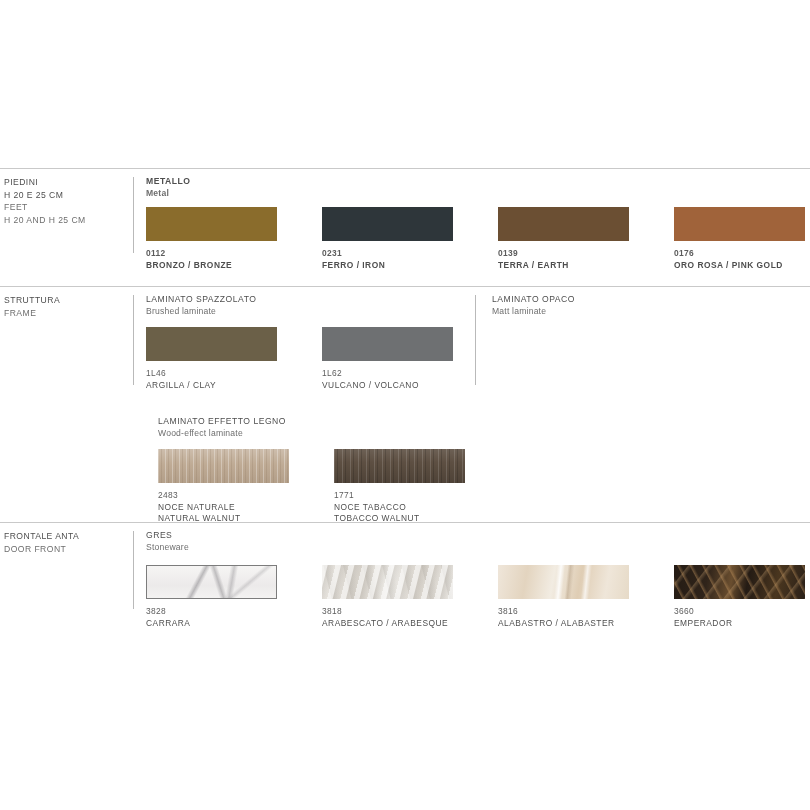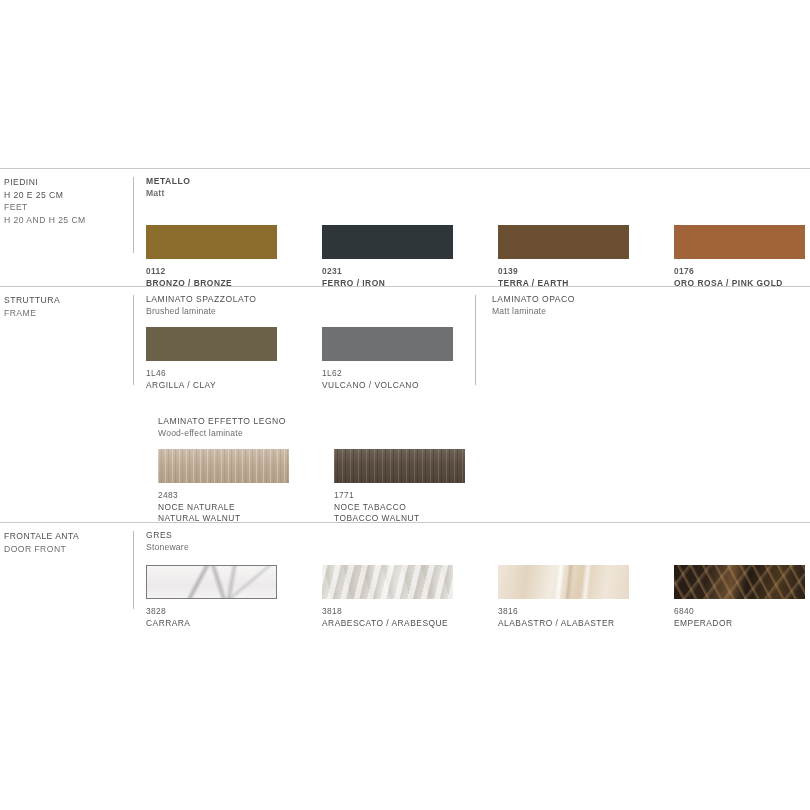--- a/index.html
+++ b/index.html
@@ -133,23 +133,23 @@
   <div class="section sec-feet">
     <div class="cat-label">
       <div>PIEDINI</div>
       <div>H 20 E 25 CM</div>
       <div class="en">FEET</div>
       <div class="en">H 20 AND H 25 CM</div>
     </div>
 
     <div class="group" style="left:146px; top:0;font-weight:bold;">
       <div class="group-title">METALLO</div>
-      <div class="group-title-en">Matt</div>
-
-      <div class="swatch-row" style="position:relative; margin-top:26px; height:70px;">
+      <div class="group-title-en">Metal</div>
+
+      <div class="swatch-row" style="position:relative; margin-top:8px; height:70px;">
 
         <div class="swatch-cell" style="left:0px;">
           <div class="swatch" id="sw-0112" title="0112 BRONZO / BRONZE" style="background-color: rgb(138, 108, 44); background-image: none; background-size: cover;"></div>
           <div class="code">0112</div>
           <div class="name">BRONZO / BRONZE</div>
         </div>
 
         <div class="swatch-cell" style="left:176px;">
           <div class="swatch" id="sw-0123" title="0123 FERRO / IRON" style="background-color: rgb(46, 54, 58); background-image: none; background-size: cover;"></div>
           <div class="code">0231</div>
@@ -248,21 +248,21 @@
         </div>
 
         <div class="swatch-cell" style="left:352px;">
           <div class="swatch" id="sw-3816" title="3816 ALABASTRO / ALABASTER" style="background-color: rgb(231, 217, 198); background-image: linear-gradient(96deg, rgba(255, 255, 255, 0) 44%, rgba(255, 255, 255, 0.85) 47%, rgba(255, 255, 255, 0) 50%), linear-gradient(96deg, rgba(160, 135, 105, 0) 52%, rgba(160, 135, 105, 0.35) 54%, rgba(160, 135, 105, 0) 57%), linear-gradient(96deg, rgba(255, 255, 255, 0) 64%, rgba(255, 255, 255, 0.7) 67%, rgba(255, 255, 255, 0) 70%), linear-gradient(100deg, rgb(239, 230, 218) 0%, rgb(227, 212, 191) 22%, rgb(242, 236, 226) 42%, rgb(223, 205, 180) 62%, rgb(239, 230, 217) 82%, rgb(230, 218, 199) 100%); background-size: cover;"></div>
           <div class="code">3816</div>
           <div class="name">ALABASTRO / ALABASTER</div>
         </div>
 
         <div class="swatch-cell" style="left:528px;">
           <div class="swatch" id="sw-3660" title="3660 EMPERADOR" style="background-color: rgb(42, 32, 24); background-image: repeating-linear-gradient(62deg, rgba(196, 150, 96, 0) 0px, rgba(196, 150, 96, 0) 7px, rgba(196, 150, 96, 0.42) 8px, rgba(196, 150, 96, 0) 11px), repeating-linear-gradient(128deg, rgba(210, 170, 120, 0) 0px, rgba(210, 170, 120, 0) 11px, rgba(210, 170, 120, 0.3) 12px, rgba(210, 170, 120, 0) 16px), linear-gradient(100deg, rgb(36, 27, 20) 0%, rgb(48, 36, 26) 26%, rgb(106, 78, 47) 44%, rgb(36, 27, 20) 56%, rgb(74, 54, 31) 78%, rgb(42, 32, 24) 100%); background-size: cover;"></div>
-          <div class="code">6840</div>
+          <div class="code">3660</div>
           <div class="name">EMPERADOR</div>
         </div>
 
       </div>
     </div>
   </div>
 
 </div>
 
 </body></html>

